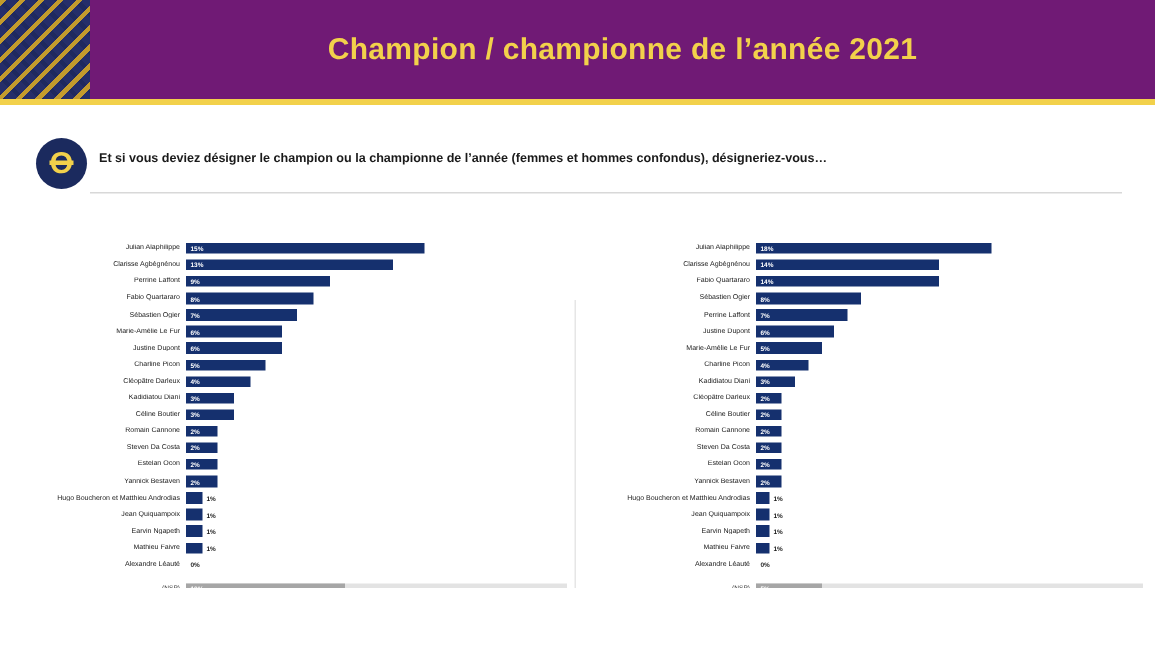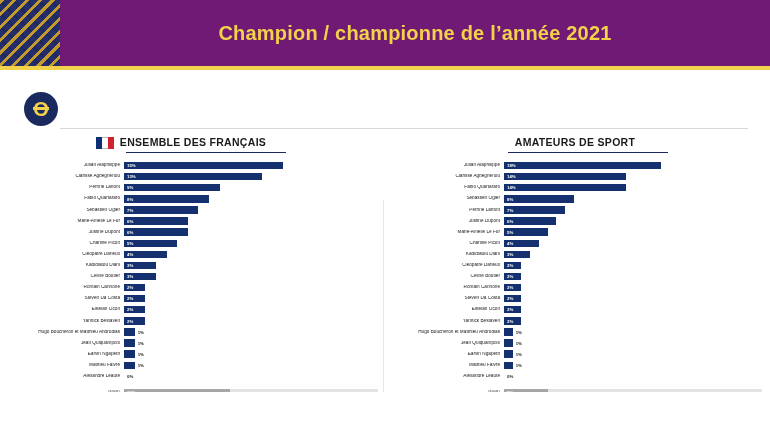--- a/index.html
+++ b/index.html
@@ -150,33 +150,25 @@
 </div>
 <div class="header-rule"></div>
 
 <div class="body-area">
 
   <div class="logo-badge">
     <span class="o">O</span>
     <span class="bar"></span>
   </div>
 
+  <div class="question">Et si vous deviez désigner le champion ou la championne de l’année (femmes et hommes confondus), désigneriez-vous…</div>
 
   <div class="hr-top"></div>
 
   <div class="panel left">
-    <div class="panel-head">
-      <div class="flag">
-        <i class="b"></i>
-          <i class="w"></i>
-          <i class="r"></i>
-      </div>
-      <div class="panel-title">ENSEMBLE DES FRANÇAIS</div>
-      <div class="panel-underline"></div>
-    </div>
     <div class="rows" id="rows-left">
         <div class="row">
           <div class="label">Julian Alaphilippe</div>
           <div class="track">
             <div class="bar" style="width: 159.375px;"></div>
             <div class="val" style="left: 0px;">15%</div>
           </div>
         </div>
         <div class="row">
           <div class="label">Clarisse Agbégnénou</div>
@@ -318,24 +310,20 @@
             <div class="bar" style="width: 106.25px;"></div>
             <div class="val" style="left: 0px;">10%</div>
           </div>
         </div>
       </div>
   </div>
 
   <div class="v-divider"></div>
 
   <div class="panel right">
-    <div class="panel-head">
-      <div class="panel-title">AMATEURS DE SPORT</div>
-      <div class="panel-underline"></div>
-    </div>
     <div class="rows" id="rows-right">
         <div class="row">
           <div class="label">Julian Alaphilippe</div>
           <div class="track">
             <div class="bar" style="width: 156.6px;"></div>
             <div class="val" style="left: 0px;">18%</div>
           </div>
         </div>
         <div class="row">
           <div class="label">Clarisse Agbégnénou</div>

